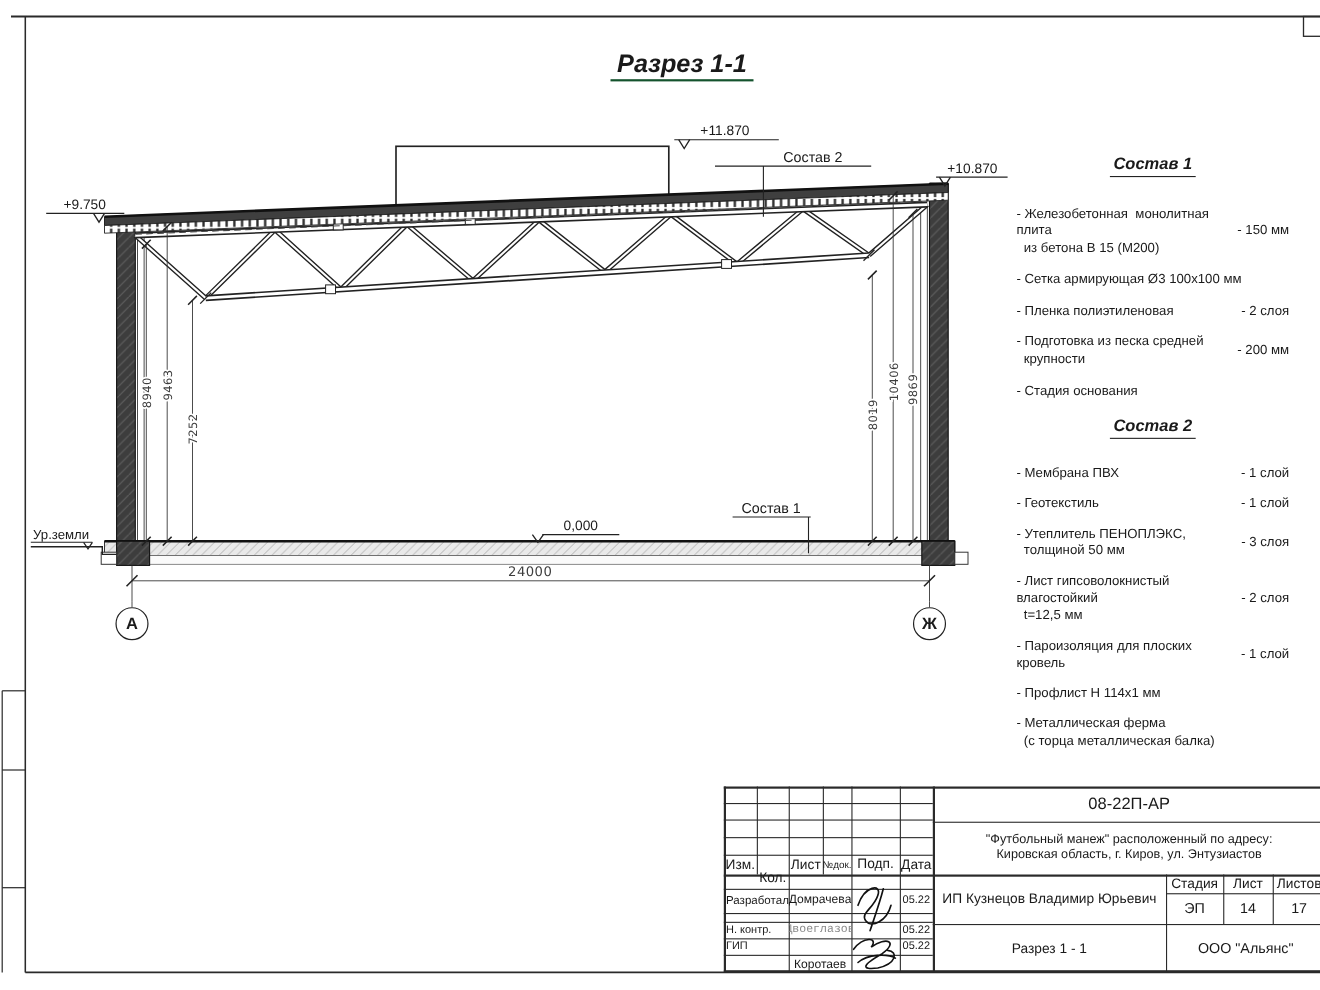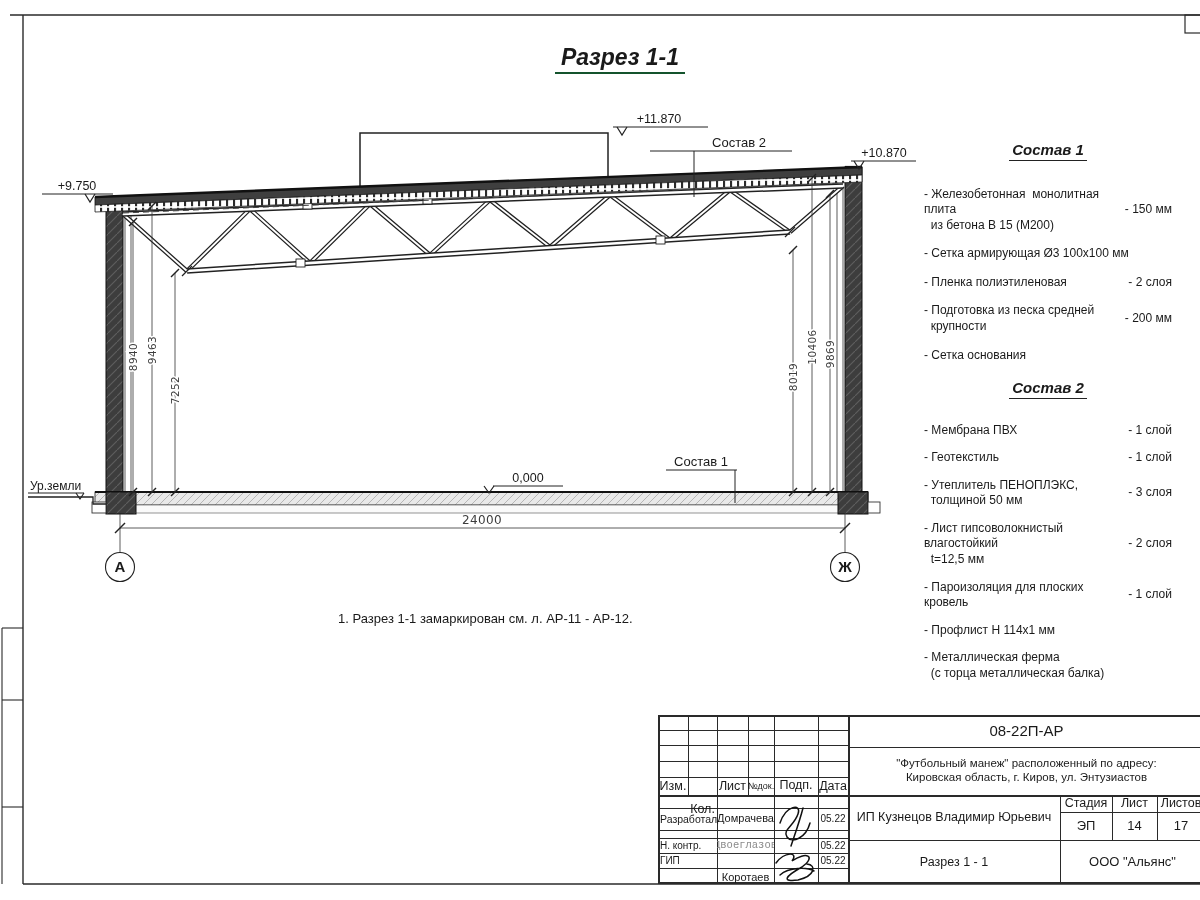--- a/index.html
+++ b/index.html
@@ -210,21 +210,20 @@
       <circle cx="845" cy="567" r="14.5" fill="none" stroke="#222" stroke-width="1.1"></circle>
       <text x="120" y="572" text-anchor="middle">А</text>
       <text x="845" y="572" text-anchor="middle">Ж</text>
     </g>
   </svg>
 
   <div class="abs dwg-title">
     <span>Разрез 1-1</span>
   </div>
 
-  <div class="abs note">1. Разрез 1-1 замаркирован см. л. АР-11 - АР-12.</div>
 
   <div class="abs compose compose1">
     <div class="c-title"><span>Состав 1</span></div>
     <div class="mitem">
       <span class="mname">- Железобетонная  монолитная плита
   из бетона В 15 (М200)</span>
       <span class="mqty">- 150 мм</span>
       </div>
     <div class="mitem">
       <span class="mname">- Сетка армирующая Ø3 100х100 мм</span>
@@ -233,21 +232,21 @@
     <div class="mitem">
       <span class="mname">- Пленка полиэтиленовая</span>
       <span class="mqty">-  2 слоя</span>
       </div>
     <div class="mitem">
       <span class="mname">- Подготовка из песка средней
   крупности</span>
       <span class="mqty">- 200 мм</span>
       </div>
     <div class="mitem">
-      <span class="mname">- Сетка основания</span>
+      <span class="mname">- Стадия основания</span>
       <span class="mqty"></span>
       </div>
   </div>
 
   <div class="abs compose compose2">
     <div class="c-title"><span>Состав 2</span></div>
     <div class="mitem">
       <span class="mname">- Мембрана ПВХ</span>
       <span class="mqty">- 1 слой</span>
       </div>
@@ -302,21 +301,21 @@
     <div class="tb-line" style="left:0;top:115px;width:190px;height:1px"></div>
     <div class="tb-line" style="left:0;top:123px;width:190px;height:1px"></div>
     <div class="tb-line" style="left:0;top:138px;width:190px;height:1px"></div>
     <div class="tb-line" style="left:0;top:153px;width:190px;height:1px"></div>
     <div class="tb-line" style="left:0;top:167px;width:547px;height:2px"></div>
     <div class="tb-line" style="left:190px;top:32px;width:357px;height:1px"></div>
     <div class="tb-line" style="left:402px;top:97px;width:145px;height:1px"></div>
     <div class="tb-line" style="left:190px;top:125px;width:357px;height:1px"></div>
 
     <div class="tb-cell" style="left:0;top:62px;width:30px;height:18px">Изм.</div>
-    <div class="tb-cell" style="left:30px;top:76px;width:29px;height:36px">Кол.</div>
+    <div class="tb-cell" style="left:30px;top:65px;width:29px;height:36px">Кол.</div>
     <div class="tb-cell" style="left:59px;top:62px;width:31px;height:18px">Лист</div>
     <div class="tb-cell" style="left:90px;top:62px;width:26px;height:18px;font-size:9px">№док.</div>
     <div class="tb-cell" style="left:116px;top:62px;width:44px;height:16px">Подп.</div>
     <div class="tb-cell" style="left:160px;top:62px;width:30px;height:18px">Дата</div>
 
     <div class="tb-cell tb-left" style="left:0;top:93px;width:59px;height:22px;font-size:10.5px">Разработал</div>
     <div class="tb-cell" style="left:59px;top:93px;width:57px;height:22px;font-size:11px">Домрачева</div>
     <div class="tb-cell" style="left:160px;top:93px;width:30px;height:22px;font-size:10px">05.22</div>
 
     <div class="tb-cell tb-left" style="left:0;top:123px;width:59px;height:15px;font-size:10px">Н. контр.</div>

